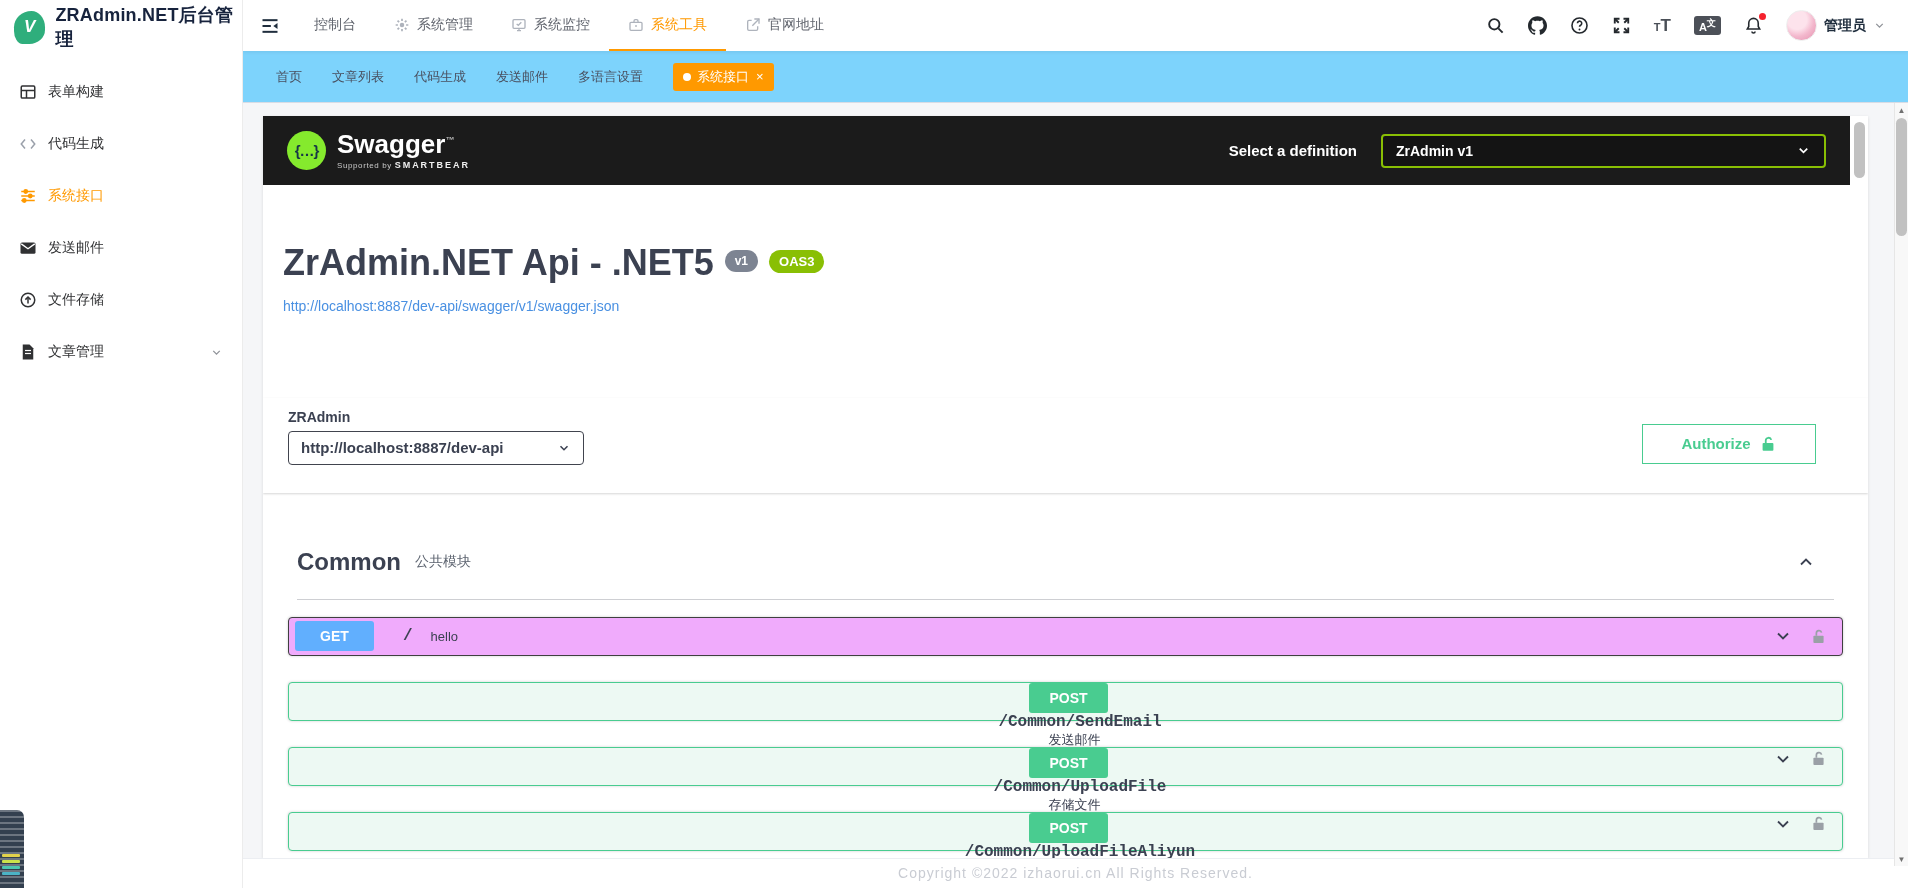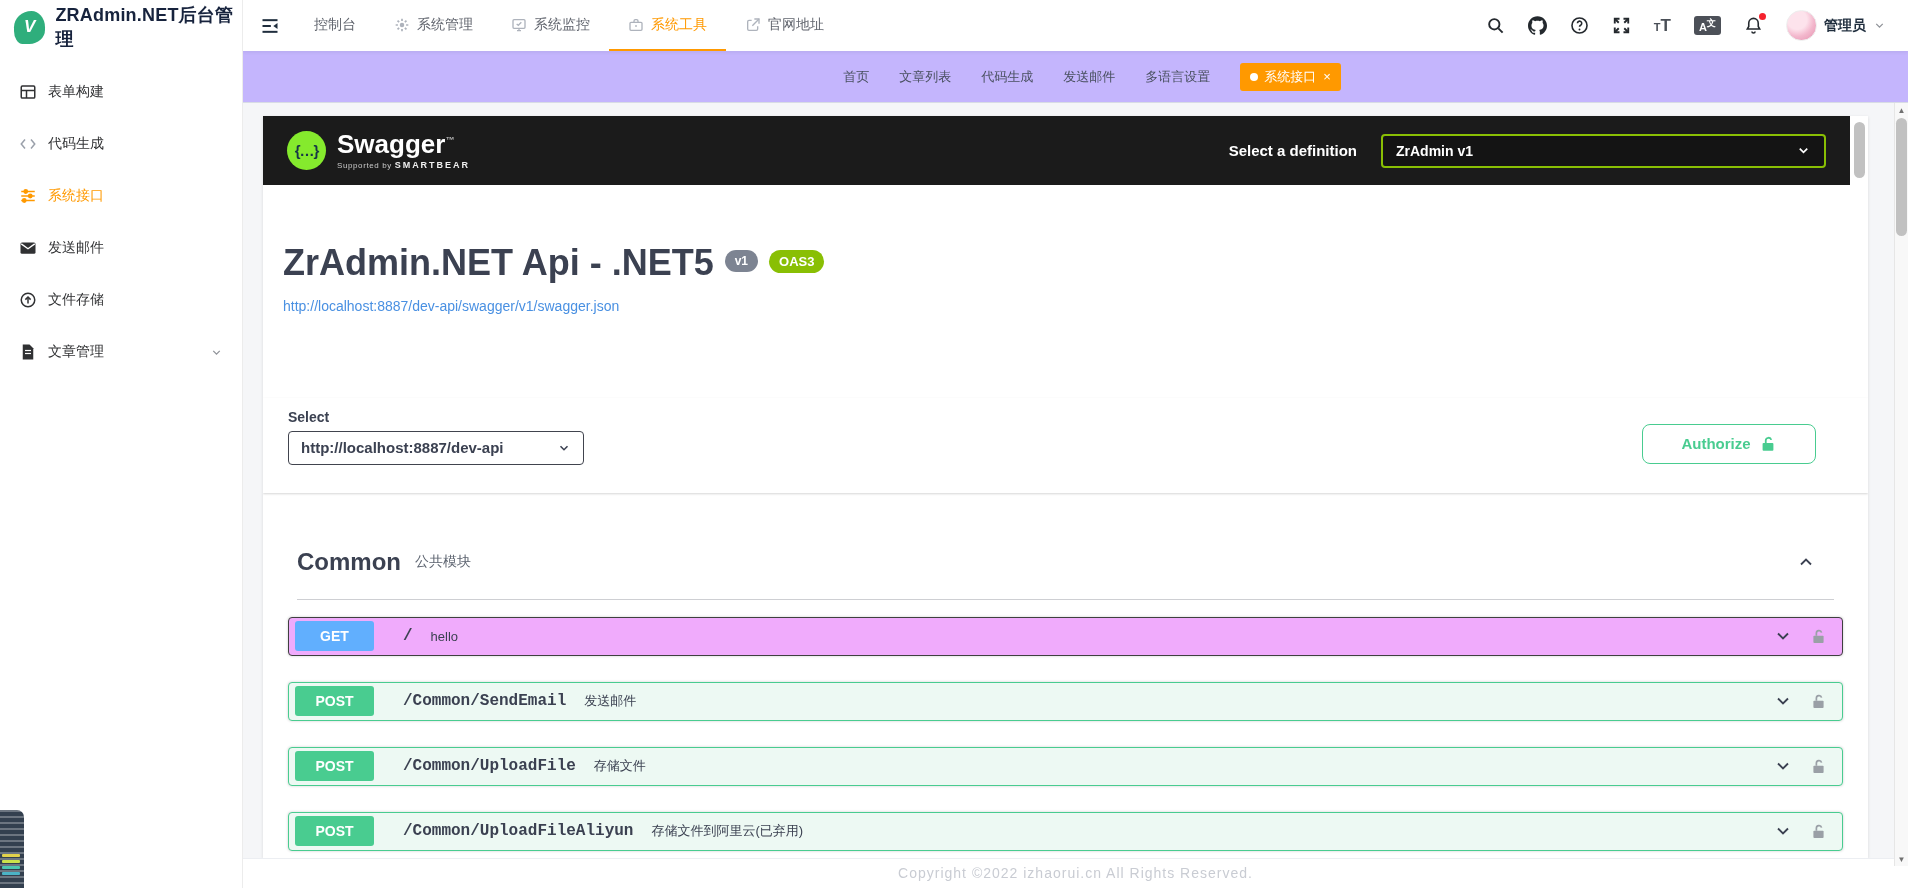--- a/index.html
+++ b/index.html
@@ -35,22 +35,22 @@
   .lang-badge { background:#4c5058; color:#fff; font-size:11px; font-weight:700; border-radius:3px; padding:3px 5px 2px; cursor:pointer; line-height:1; }
   .bell-wrap { position:relative; cursor:pointer; }
   .bell-dot { position:absolute; top:-3px; right:-3px; width:7px; height:7px; background:#f5222d; border-radius:50%; }
   .avatar { width:31px; height:31px; border-radius:50%; cursor:pointer;
             background:radial-gradient(circle at 35% 30%, #fde3ec 0 35%, #f3b8cd 60%, #e48fae 100%); border:1px solid #eee; }
   .user-wrap { display:flex; align-items:center; gap:7px; cursor:pointer; }
   .user-name { font-size:14px; font-weight:700; color:#1f2d3d; }
   .caret { color:#909399; }
 
   
-  .tabsbar { position:absolute; left:243px; top:51px; right:0; height:52px; background:#c4b5fd; border-bottom:1px solid #d8dce5;
-             display:flex; align-items:center; gap:30px; padding-left:33px; z-index:4;justify-content:center; }
+  .tabsbar { position:absolute; left:243px; top:51px; right:0; height:52px; background:#7dd3fc; border-bottom:1px solid #d8dce5;
+             display:flex; align-items:center; gap:30px; padding-left:33px; z-index:4; }
   .tab { font-size:13px; color:#495060; cursor:pointer; display:flex; align-items:center; gap:6px; }
   .tab.active { background:#ff9900; color:#fff; padding:5px 10px; border-radius:3px; }
   .tab .dot { width:8px; height:8px; background:#fff; border-radius:50%; display:inline-block; }
   .tab .close { font-size:13px; line-height:1; margin-left:1px; }
 
   
   .main { position:absolute; left:243px; top:103px; width:1665px; height:755px; background:#f5f6f8; }
   .card { position:absolute; left:20px; top:13px; width:1605px; bottom:0; background:#fff; box-shadow:0 1px 3px rgba(0,0,0,.12); overflow:hidden; }
 
   .sw-header { height:69px; background:#1b1b1b; display:flex; align-items:center; padding:0 24px; margin-right:18px; }
@@ -75,32 +75,32 @@
   .info-title { font-size:36px; font-weight:700; color:#3b4151; line-height:1.1; }
   .pill { border-radius:57px; color:#fff; padding:4px 10px; font-size:12px; margin-top:7px; }
   .pill.v { background:#7d8492; font-weight:600; }
   .pill.oas { background:#89bf04; font-weight:700; font-size:13px; }
   .spec-link { display:inline-block; margin-top:15px; color:#4990e2; font-size:14px; text-decoration:none; cursor:pointer; }
 
   .scheme { margin-top:83px; padding:11px 25px 28px; box-shadow:0 1px 2px rgba(0,0,0,.16); position:relative; }
   .servers-label { font-size:14px; font-weight:700; color:#3b4151; margin-bottom:6px; }
   .server-select { width:296px; height:34px; border:1px solid #41444e; border-radius:4px; background:#fff; display:flex; align-items:center;
                    justify-content:space-between; padding:12px 12px; font-size:15px; font-weight:700; color:#3b4151; cursor:pointer; }
-  .authorize-btn { position:absolute; right:52px; top:26px; width:174px; height:40px; border:1px solid #49cc90; border-radius:8px;
+  .authorize-btn { position:absolute; right:52px; top:26px; width:174px; height:40px; border:1px solid #49cc90; border-radius:0;
                    background:#fff; color:#49cc90; font-weight:700; font-size:15px; display:flex; align-items:center; justify-content:center;
                    gap:8px; cursor:pointer; font-family:"Liberation Sans",sans-serif; }
 
   .section-head { margin:47px 34px 0; padding:8px 0 23px; display:flex; align-items:center; border-bottom:1px solid rgba(59,65,81,.25); }
   .section-title { font-size:24px; font-weight:700; color:#3b4151; }
   .section-desc { font-size:14px; color:#5d6470; margin-left:14px; }
   .section-chev { margin-left:auto; margin-right:18px; color:#3b4151; cursor:pointer; }
 
   .oprow { margin:0 25px; height:39px; border-radius:4px; display:flex; align-items:center; box-shadow:0 0 3px rgba(0,0,0,.19); cursor:pointer; }
   .oprow.first { margin-top:17px; }
-  .oprow + .oprow { margin-top:26px; }
+  .oprow + .oprow { margin-top:26px;flex-direction:column; }
   .oprow.get  { background:#f0abfc; border:1px solid #404040; }
   .oprow.post { background:#edf9f3; border:1px solid #49cc90; }
   .method-badge { min-width:79px; text-align:center; padding:7px 0; border-radius:3px; color:#fff; font-weight:700; font-size:14px; margin-left:6px; }
   .get  .method-badge { background:#61affe; }
   .post .method-badge { background:#49cc90; }
   .op-path { font-family:"Liberation Mono","DejaVu Sans Mono",monospace; font-size:16px; font-weight:700; color:#3b4151; margin-left:29px; }
   .op-summary { font-size:13px; color:#3b4151; margin-left:18px; }
   .op-icons { margin-left:auto; display:flex; align-items:center; gap:17px; padding-right:15px; }
   .op-chev { color:#3b4151; }
   .op-lock { color:#9aa0a6; }
@@ -351,21 +351,21 @@
     <div class="info">
       <div class="info-title-row">
         <h1 class="info-title">ZrAdmin.NET Api - .NET5</h1>
         <span class="pill v">v1</span>
         <span class="pill oas">OAS3</span>
       </div>
       <a class="spec-link">http://localhost:8887/dev-api/swagger/v1/swagger.json</a>
     </div>
 
     <div class="scheme">
-      <div class="servers-label">Select</div>
+      <div class="servers-label">ZRAdmin</div>
       <div class="server-select">
         <span>http://localhost:8887/dev-api</span>
         <span>
           <svg viewBox="0 0 24 24" width="14" height="14" fill="none" stroke="#3b4151" stroke-width="2.6">
               <path d="M6 9l6 6 6-6"></path>
             </svg>
         </span>
       </div>
       <button class="authorize-btn">
         <span>Authorize</span>

